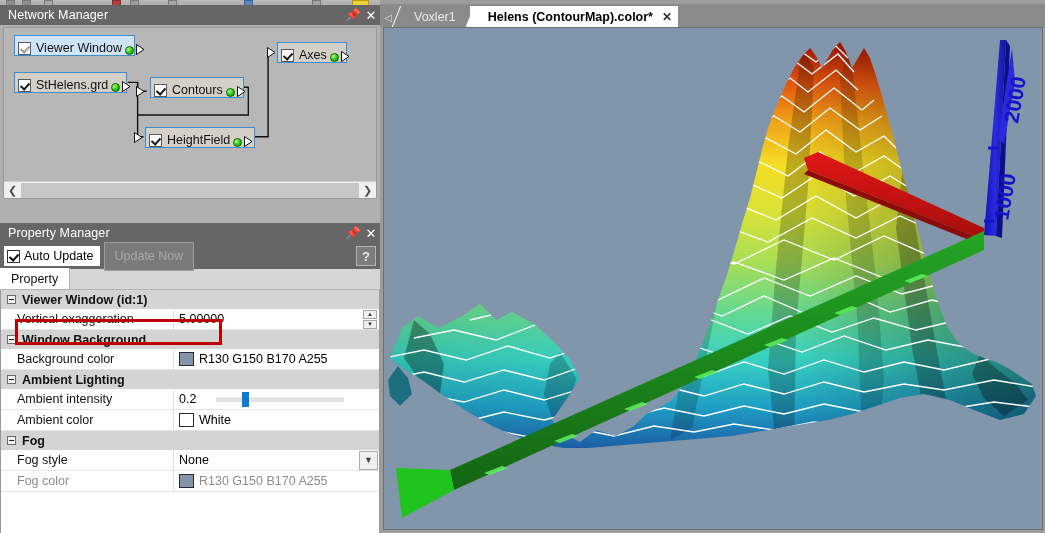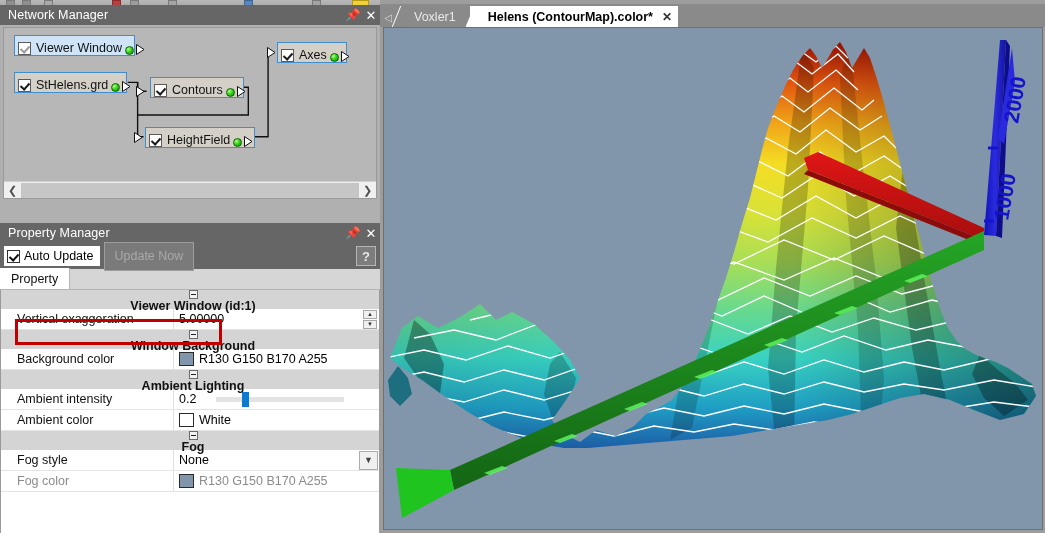--- a/index.html
+++ b/index.html
@@ -66,21 +66,21 @@
   .btn-help{margin-left:auto;width:20px;height:20px;background:#7d7d7d;border:1px solid #b5b5b5;
      color:#e8e8e8;font-weight:bold;font-size:13px;display:flex;align-items:center;justify-content:center;box-sizing:border-box;}
 
   .tabstrip{height:21px;background:#d6d6d6;display:flex;align-items:flex-end;
      border-bottom:1px solid #b4b4b4;box-sizing:border-box;}
   .tabstrip .tab{height:21px;padding:0 11px;background:#ffffff;font-size:12.5px;color:#111;
      display:flex;align-items:center;border-right:1px solid #b4b4b4;box-sizing:border-box;}
 
   .proplist{background:#ffffff;height:265px;border-left:1px solid #9a9a9a;
      border-right:1px solid #9a9a9a;border-bottom:1px solid #9a9a9a;box-sizing:border-box;overflow:hidden;}
-  .grp{height:19px;background:#d4d4d4;display:flex;align-items:center;padding-left:6px;flex-direction:column;}
+  .grp{height:19px;background:#d4d4d4;display:flex;align-items:center;padding-left:6px;gap:6px;}
   .exp{width:9px;height:9px;border:1px solid #6b6b6b;background:#f2f2f2;position:relative;box-sizing:border-box;flex:0 0 auto;}
   .exp:before{content:"";position:absolute;left:1px;top:3px;width:5px;height:1px;background:#222;}
   .grp .gl{font-weight:bold;font-size:12.5px;color:#111;}
   .row{height:21px;display:flex;align-items:flex-start;background:#fff;border-bottom:1px solid #e4e4e4;box-sizing:border-box;}
   .row .lbl{width:173px;padding-left:16px;font-size:12.5px;color:#111;box-sizing:border-box;
      border-right:1px solid #e0e0e0;height:100%;display:flex;align-items:center;}
   .row.dim .lbl,.row.dim .val{color:#8c8c8c;}
   .row .val{flex:1;padding-left:5px;font-size:12.5px;display:flex;align-items:center;gap:5px;height:100%;}
   .swatch{width:15px;height:14px;border:1px solid #2a2a2a;box-sizing:border-box;flex:0 0 auto;}
   .spin{width:14px;height:19px;margin-left:auto;margin-right:2px;display:flex;flex-direction:column;gap:1px;}

